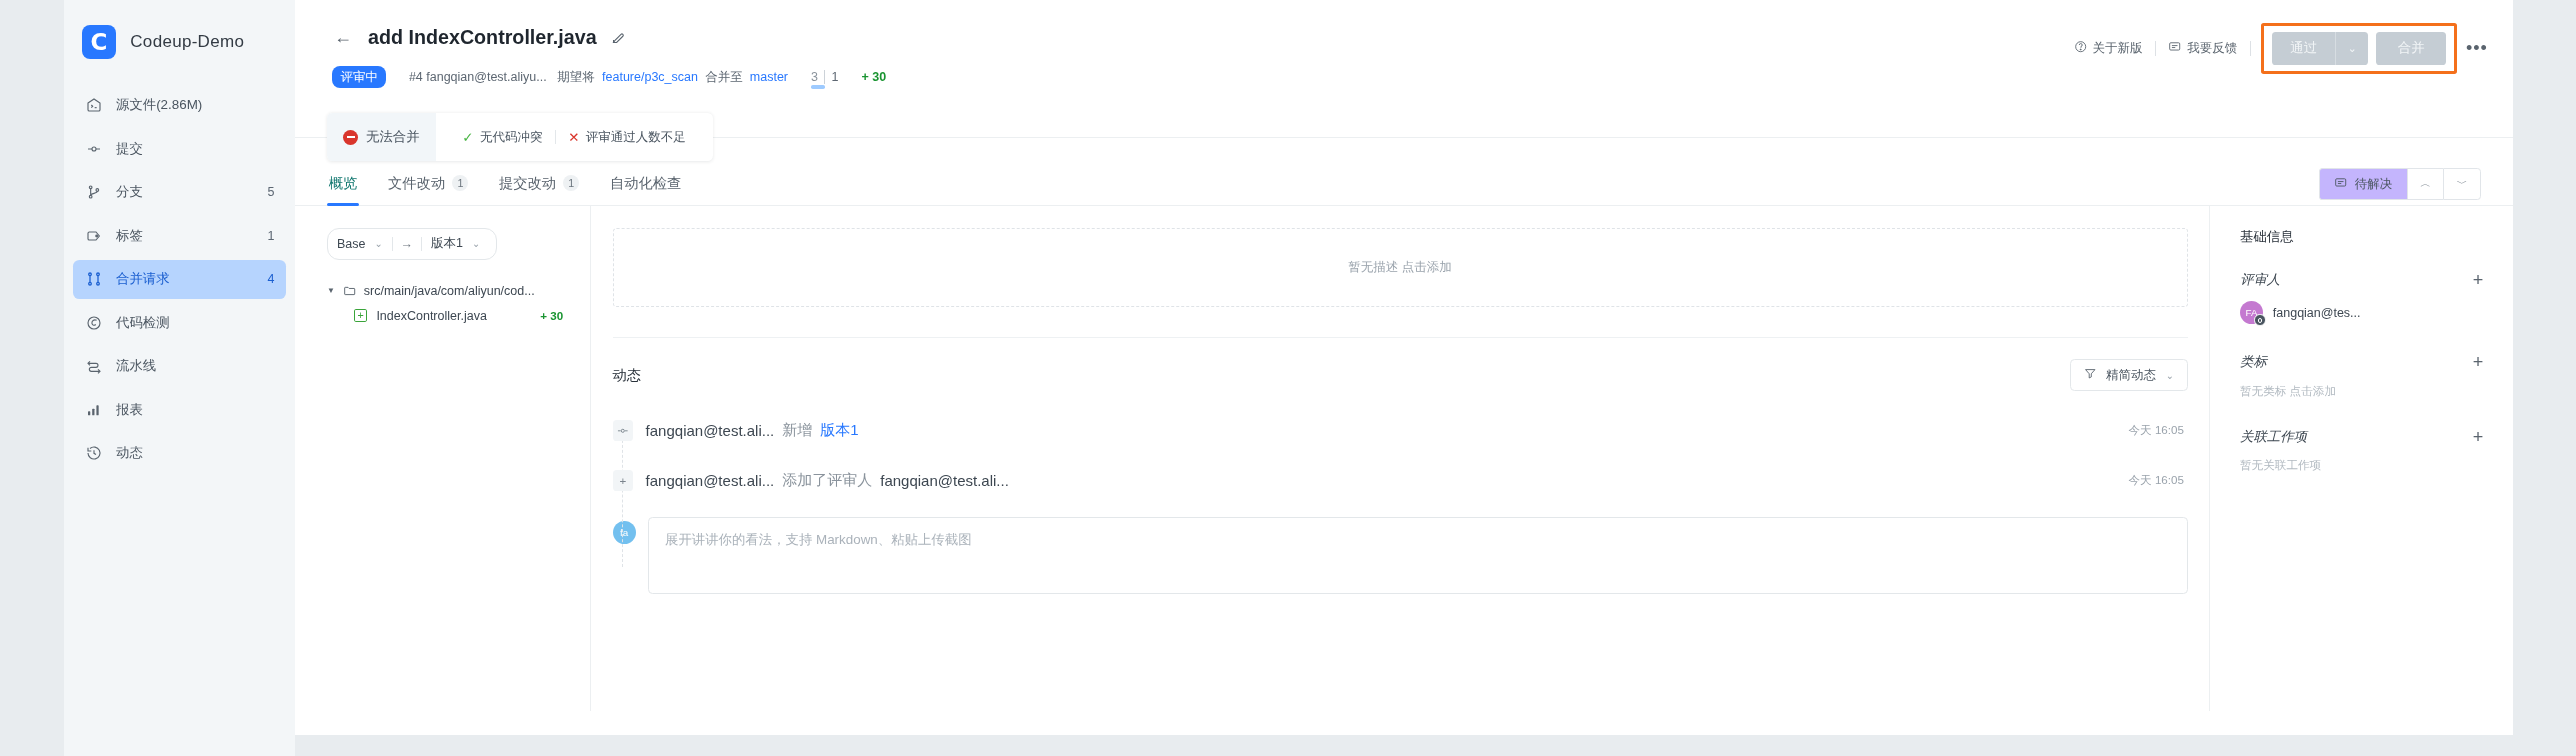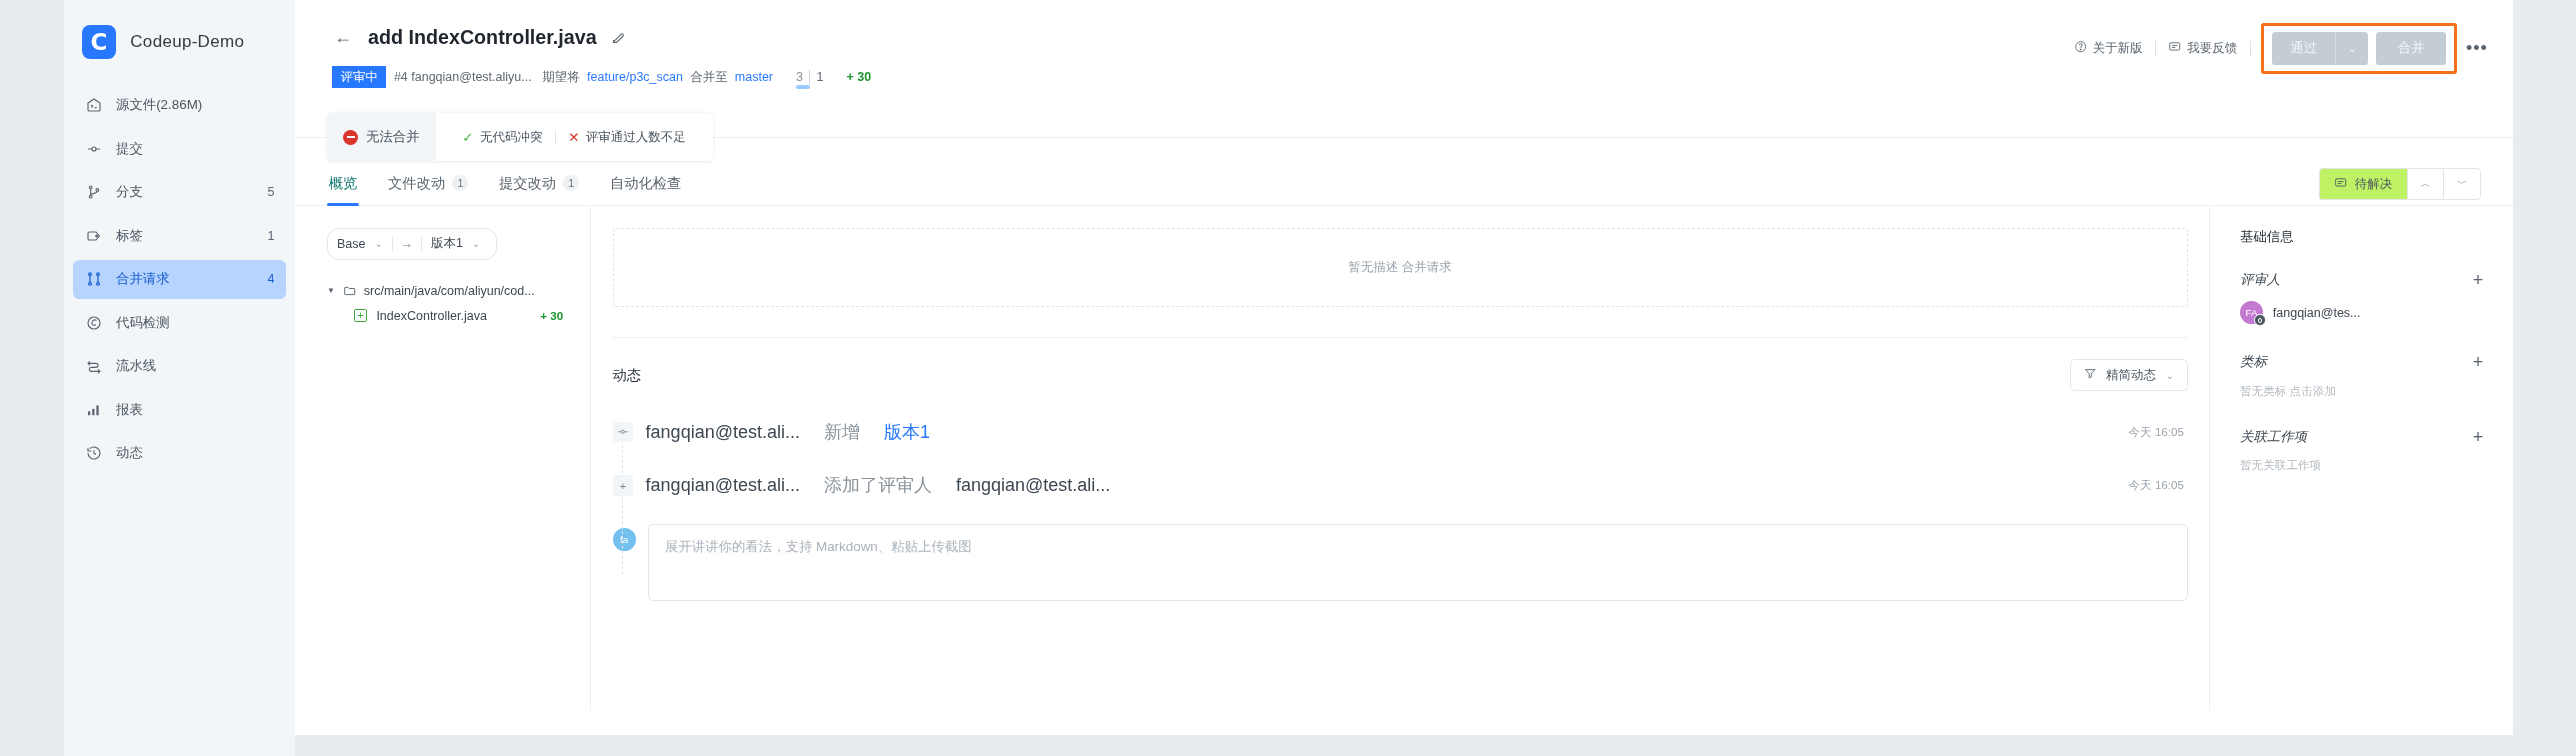--- a/index.html
+++ b/index.html
@@ -55,21 +55,21 @@
     display: flex; align-items: center; justify-content: center;
     color: #5a646e; cursor: pointer; font-size: 18px;
   }
   .pr-title { font-size: 19.7px; font-weight: 700; color: #1f262e; margin-left: 3.6px; }
   .edit-icon { margin-left: 9px; color: #5a646e; cursor: pointer; display: flex; align-items: center; }
   .edit-icon svg { width: 15px; height: 15px; }
 
   .pr-meta { display: flex; align-items: center; gap: 0; margin-top: 12.5px; padding-left: 5.4px; font-size: 12.5px; color: #59636e; }
   .state-badge {
     background: #2878ff; color: #fff; font-size: 12.5px;
-    padding: 3.6px 8px; border-radius: 0; margin-right: 8px; line-height: 1.2;
+    padding: 3.6px 8px; border-radius: 8px; margin-right: 23px; line-height: 1.2;
   }
   .meta-txt { color: #5d6772; }
   .meta-link { color: #2878ff; cursor: pointer; }
   .counts { margin-left: 23px; display: flex; align-items: flex-end; gap: 0; position: relative; }
   .count-a { color: #8a939c; font-size: 12.5px; padding-right: 6.3px; }
   .count-sep { width: 0.9px; height: 14.3px; background: #ccd2d8; }
   .count-b { color: #5d6772; font-size: 12.5px; padding-left: 6.3px; }
   .count-bar { position: absolute; left: 0; bottom: -4.5px; width: 14.3px; height: 3.6px; background: #9ecbff; border-radius: 1.8px; }
   .added { margin-left: 23px; color: #1a9431; font-size: 12.5px; font-weight: 700; }
 
@@ -139,21 +139,21 @@
     content: ""; position: absolute; left: 0; right: 0; bottom: -0.9px; height: 2.7px;
     background: #2878ff; border-radius: 1.8px;
   }
   .tab-badge {
     background: #eef1f3; color: #6b747d; font-size: 10.7px;
     min-width: 16px; height: 16px; border-radius: 8px;
     display: flex; align-items: center; justify-content: center; padding: 0 4.5px;
   }
   .resolve-group { position: absolute; right: 32px; top: 7.2px; display: flex; align-items: stretch; }
   .resolve-btn {
-    background: #bef264; border: 0.9px solid #e1e5e9; border-right: none;
+    background: #c4b5fd; border: 0.9px solid #e1e5e9; border-right: none;
     border-radius: 3.6px 0 0 3.6px; padding: 6.3px 14.3px; font-size: 12.5px; color: #4a5560;
     display: flex; align-items: center; gap: 7.2px; cursor: pointer; font-family: inherit;
   }
   .resolve-btn svg { width: 13.4px; height: 13.4px; }
   .resolve-nav {
     background: #fff; border: 0.9px solid #e1e5e9; border-right: none;
     padding: 6.3px 12.5px; font-size: 10.7px; color: #8a939c; cursor: pointer;
   }
   .resolve-nav:last-child { border-right: 0.9px solid #e1e5e9; border-radius: 0 3.6px 3.6px 0; }
 
@@ -202,21 +202,21 @@
 
   .timeline { margin-top: 23px; position: relative; }
   .tl-line { position: absolute; left: 9.8px; top: 21.5px; bottom: 27px; width: 0.9px; border-left: 0.9px dashed #dfe3e7; }
   .tl-row { display: flex; align-items: center; gap: 12.5px; padding: 6.3px 0 23px 0; position: relative; }
   .tl-icon {
     width: 20.6px; height: 20.6px; flex: 0 0 20.6px; border-radius: 3.6px; background: #f2f5f7;
     display: flex; align-items: center; justify-content: center; color: #7b848d; font-size: 11.6px;
     position: relative; z-index: 2;
   }
   .tl-icon svg { width: 11.6px; height: 11.6px; }
-  .tl-text { font-size: 18px; color: #3d4751; display: flex; align-items: center; gap: 24px; }
+  .tl-text { font-size: 15px; color: #3d4751; display: flex; align-items: center; gap: 8px; }
   .tl-dim { color: #8a939c; }
   .tl-link { color: #2878ff; cursor: pointer; }
   .tl-time { margin-left: auto; font-size: 11.6px; color: #9aa3ac; padding-right: 3.6px; }
 
   .comment-row { display: flex; gap: 12.5px; align-items: flex-start; margin-top: 3.6px; }
   .avatar-sm {
     width: 23px; height: 23px; border-radius: 50%; background: #73c0ef; color: #fff;
     font-size: 9.8px; display: flex; align-items: center; justify-content: center; flex: 0 0 23px;
     margin-top: 3.6px;
   }
@@ -511,21 +511,21 @@
           </div>
           <div class="tree-file">
             <span class="plus-box">+</span>
             <span>IndexController.java</span>
             <span class="file-add">+ 30</span>
           </div>
         </div>
       </div>
 
       <div class="center-col">
-        <div class="desc-box">暂无描述 合并请求</div>
+        <div class="desc-box">暂无描述 点击添加</div>
 
         <div class="activity-head">
           <div class="activity-title">动态</div>
           <button class="filter-btn">
             <span><svg viewBox="0 0 24 24" fill="none" stroke="currentColor" stroke-width="1.6">
                   <path d="M3 5h18l-7 8v6l-4 2v-8z"></path>
                 </svg></span>
             <span>精简动态</span>
             <span class="filter-caret">⌄</span>
           </button>

